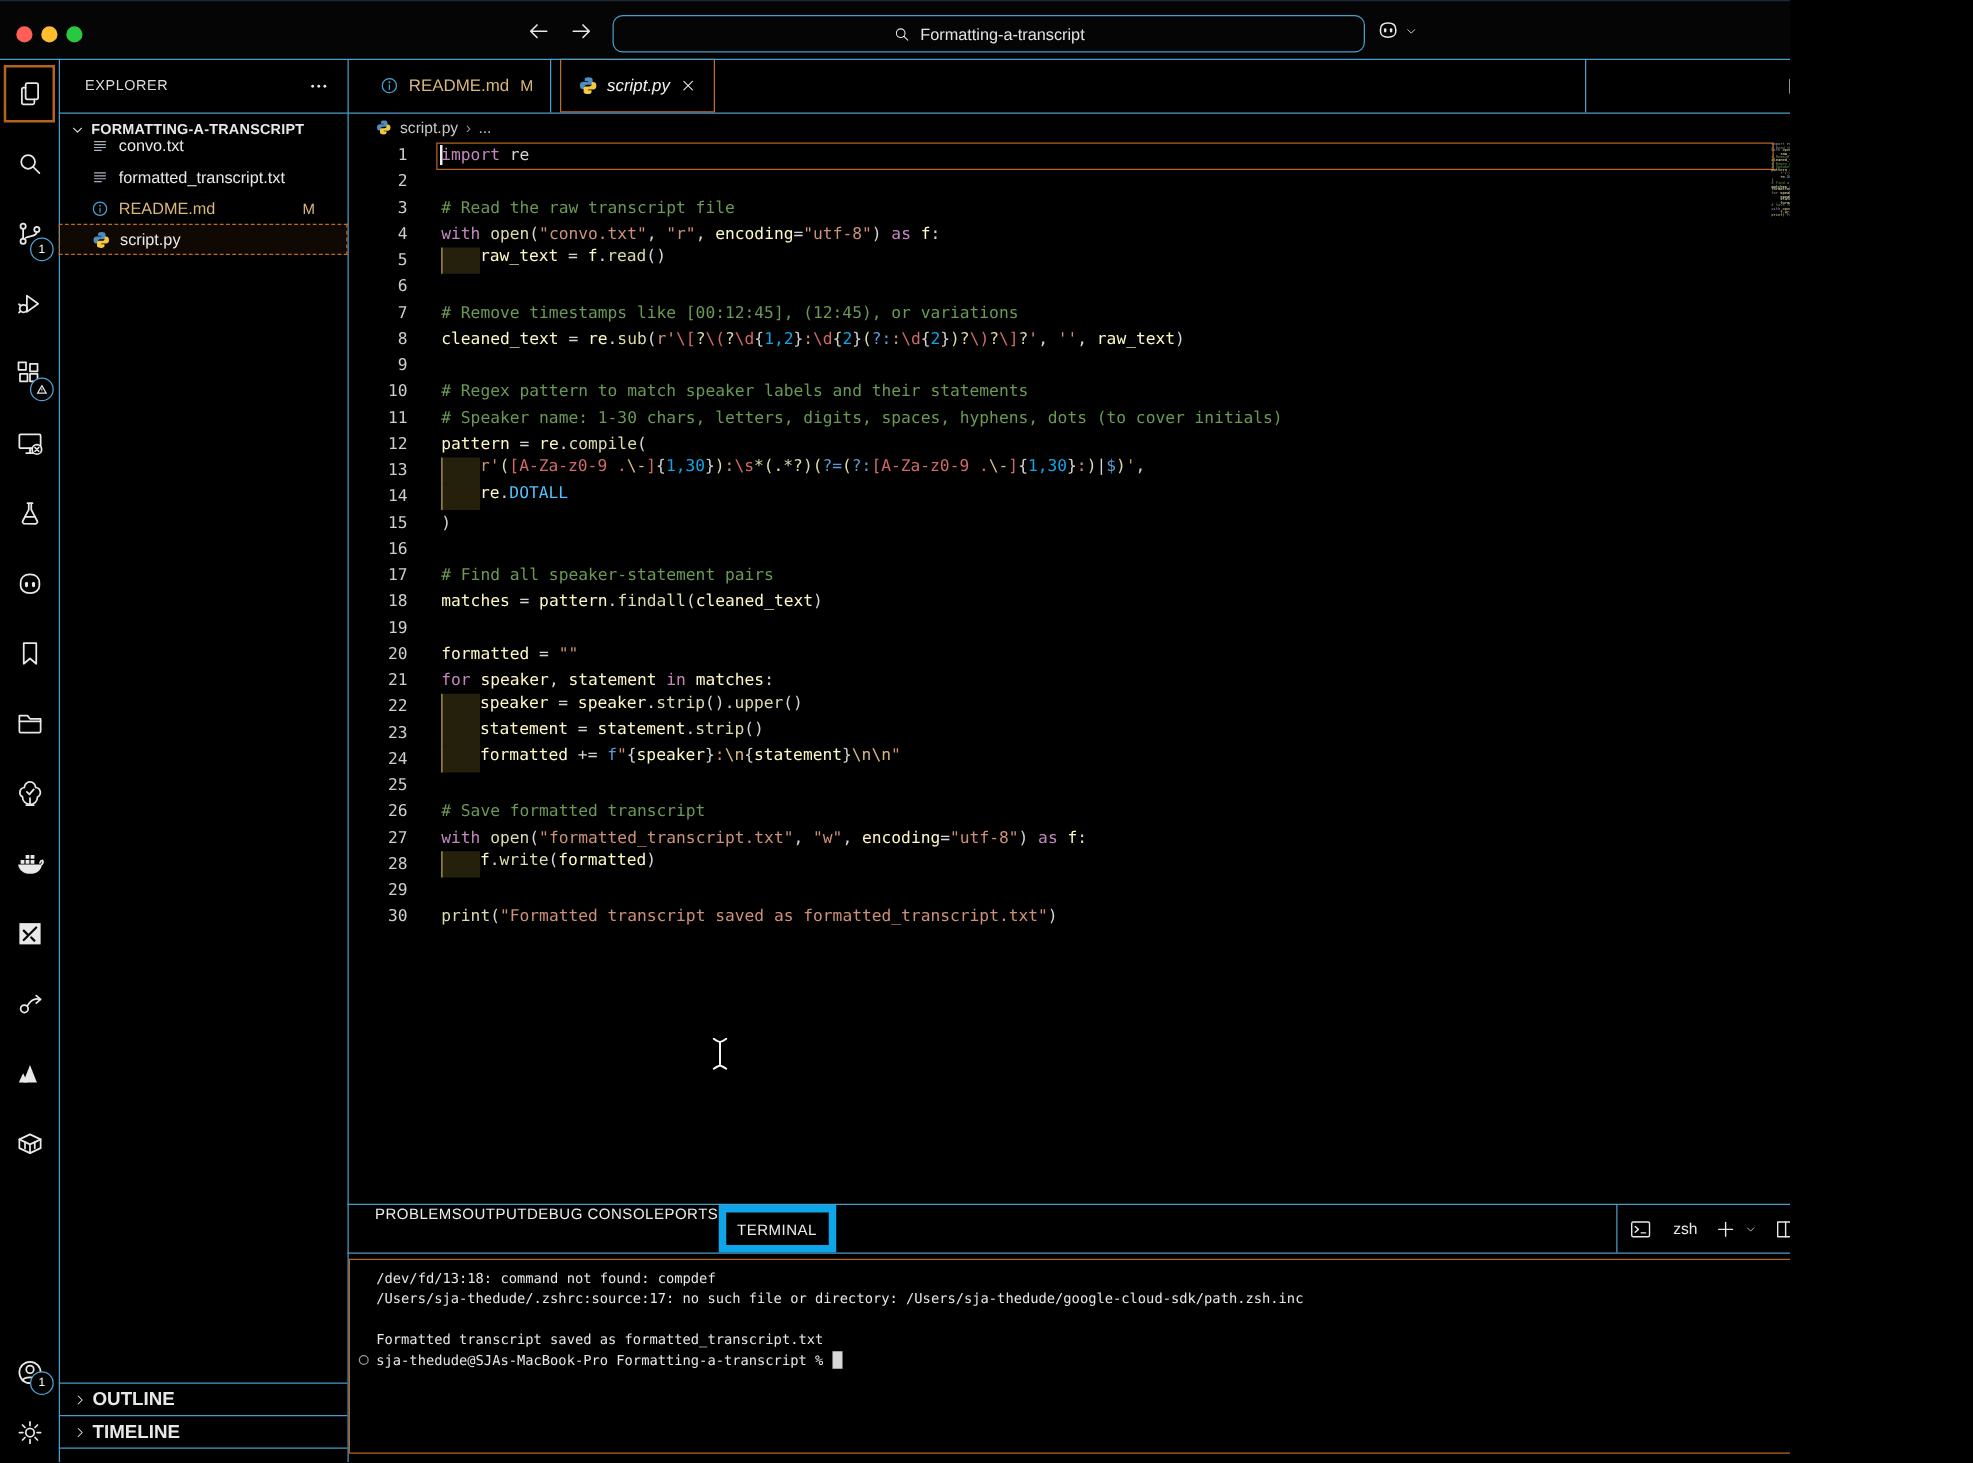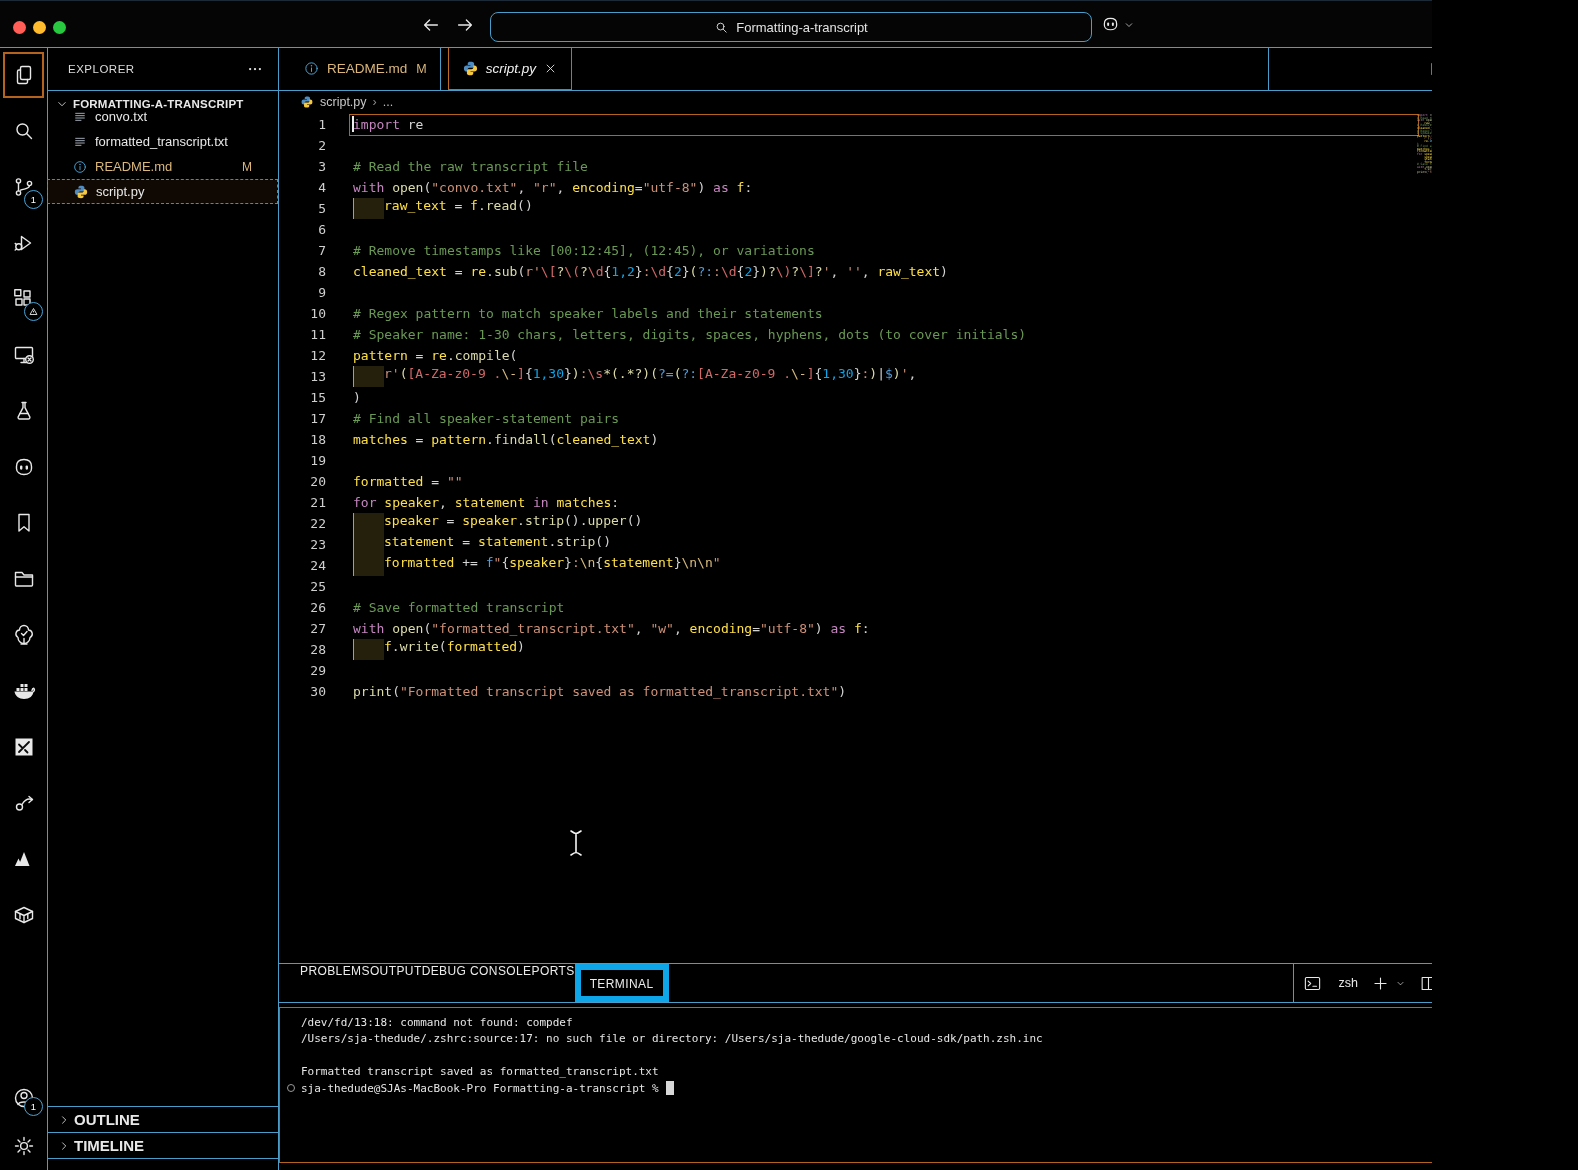--- a/index.html
+++ b/index.html
@@ -59,21 +59,21 @@
     font-family:"DejaVu Sans Mono",monospace;font-size:13px;}
   #code-lines{position:absolute;left:0;top:1px;width:100%;}
   .code-line{height:21px;display:flex;white-space:pre;align-items:center;}
   .gutter{width:48px;flex:none;text-align:right;color:#cfcfcf;}
   .line-body{margin-left:27px;}
   .indent-hl{display:inline-block;width:31px;height:21px;background:rgba(165,145,55,.22);
     border-left:1px solid #b8a14e;box-sizing:border-box;vertical-align:top;}
   #current-line-box{position:absolute;left:71px;top:1px;width:1068px;height:20px;border:1px solid #b4641f;}
   #edit-cursor{position:absolute;left:74px;top:3px;width:1.5px;height:16px;background:#eee;}
   .tk-kw{color:#C586C0}.tk-fn{color:#DCDCAA}.tk-str{color:#CE9178}.tk-cmt{color:#6A9955}
-  .tk-var{color:#fde047}.tk-num{color:#0ea5e9}.tk-esc{color:#D7BA7D}.tk-re1{color:#D16969}
+  .tk-var{color:#fef9c3}.tk-num{color:#0ea5e9}.tk-esc{color:#D7BA7D}.tk-re1{color:#D16969}
   .tk-re2{color:#DCDCAA}.tk-op{color:#d4d4d4}.tk-const{color:#4FC1FF}.tk-fstr{color:#569CD6}
   #minimap{position:absolute;right:33px;top:1px;width:128px;font-family:"DejaVu Sans Mono",monospace;
     font-size:3px;line-height:2.6px;white-space:pre;overflow:hidden;opacity:.95;}
   #scroll-deco{position:absolute;right:4px;top:2px;width:16px;}
   #scroll-deco div{width:14px;height:2px;margin-bottom:6px;background:rgba(64,140,190,.3);}
 
   
   #panel-tabbar{position:absolute;left:278px;top:963px;width:1300px;height:40px;border-top:1px solid #4a9cc9;
     border-bottom:1px solid #4a9cc9;box-sizing:border-box;}
   #panel-tabs{position:absolute;left:22px;top:0;height:38px;display:flex;
@@ -462,21 +462,23 @@
           <div class="code-line"><span class="gutter">4</span><span class="line-body"><span class="tk-kw">with</span><span class="tk-op"> </span><span class="tk-fn">open</span><span class="tk-op">(</span><span class="tk-str">"convo.txt"</span><span class="tk-op">, </span><span class="tk-str">"r"</span><span class="tk-op">, </span><span class="tk-var">encoding</span><span class="tk-op">=</span><span class="tk-str">"utf-8"</span><span class="tk-op">)</span><span class="tk-op"> </span><span class="tk-kw">as</span><span class="tk-op"> </span><span class="tk-var">f</span><span class="tk-op">:</span></span></div>
           <div class="code-line"><span class="gutter">5</span><span class="line-body"><span class="indent-hl"></span><span class="tk-var">raw_text</span><span class="tk-op"> = </span><span class="tk-var">f</span><span class="tk-op">.</span><span class="tk-fn">read</span><span class="tk-op">()</span></span></div>
           <div class="code-line"><span class="gutter">6</span><span class="line-body"></span></div>
           <div class="code-line"><span class="gutter">7</span><span class="line-body"><span class="tk-cmt"># Remove timestamps like [00:12:45], (12:45), or variations</span></span></div>
           <div class="code-line"><span class="gutter">8</span><span class="line-body"><span class="tk-var">cleaned_text</span><span class="tk-op"> = </span><span class="tk-var">re</span><span class="tk-op">.</span><span class="tk-fn">sub</span><span class="tk-op">(</span><span class="tk-str">r'</span><span class="tk-re1">\[</span><span class="tk-re2">?</span><span class="tk-re1">\(</span><span class="tk-re2">?</span><span class="tk-re1">\d</span><span class="tk-op">{</span><span class="tk-num">1,2</span><span class="tk-op">}</span><span class="tk-str">:</span><span class="tk-re1">\d</span><span class="tk-op">{</span><span class="tk-num">2</span><span class="tk-op">}</span><span class="tk-re2">(</span><span class="tk-fstr">?:</span><span class="tk-str">:</span><span class="tk-re1">\d</span><span class="tk-op">{</span><span class="tk-num">2</span><span class="tk-op">}</span><span class="tk-re2">)</span><span class="tk-re2">?</span><span class="tk-re1">\)</span><span class="tk-re2">?</span><span class="tk-re1">\]</span><span class="tk-re2">?</span><span class="tk-str">'</span><span class="tk-op">, </span><span class="tk-str">''</span><span class="tk-op">, </span><span class="tk-var">raw_text</span><span class="tk-op">)</span></span></div>
           <div class="code-line"><span class="gutter">9</span><span class="line-body"></span></div>
           <div class="code-line"><span class="gutter">10</span><span class="line-body"><span class="tk-cmt"># Regex pattern to match speaker labels and their statements</span></span></div>
           <div class="code-line"><span class="gutter">11</span><span class="line-body"><span class="tk-cmt"># Speaker name: 1-30 chars, letters, digits, spaces, hyphens, dots (to cover initials)</span></span></div>
           <div class="code-line"><span class="gutter">12</span><span class="line-body"><span class="tk-var">pattern</span><span class="tk-op"> = </span><span class="tk-var">re</span><span class="tk-op">.</span><span class="tk-fn">compile</span><span class="tk-op">(</span></span></div>
           <div class="code-line"><span class="gutter">13</span><span class="line-body"><span class="indent-hl"></span><span class="tk-str">r'</span><span class="tk-re2">(</span><span class="tk-re1">[</span><span class="tk-re1">A-Za-z0-9 .</span><span class="tk-esc">\-</span><span class="tk-re1">]</span><span class="tk-op">{</span><span class="tk-num">1,30</span><span class="tk-op">}</span><span class="tk-re2">)</span><span class="tk-str">:</span><span class="tk-re1">\s</span><span class="tk-re2">*</span><span class="tk-re2">(</span><span class="tk-re2">.*?</span><span class="tk-re2">)</span><span class="tk-re2">(</span><span class="tk-fstr">?=</span><span class="tk-re2">(</span><span class="tk-fstr">?:</span><span class="tk-re1">[</span><span class="tk-re1">A-Za-z0-9 .</span><span class="tk-esc">\-</span><span class="tk-re1">]</span><span class="tk-op">{</span><span class="tk-num">1,30</span><span class="tk-op">}</span><span class="tk-str">:</span><span class="tk-re2">)</span><span class="tk-op">|</span><span class="tk-fstr">$</span><span class="tk-re2">)</span><span class="tk-str">'</span><span class="tk-op">,</span></span></div>
+          <div class="code-line"><span class="gutter">14</span><span class="line-body"><span class="indent-hl"></span><span class="tk-var">re</span><span class="tk-op">.</span><span class="tk-const">DOTALL</span></span></div>
           <div class="code-line"><span class="gutter">15</span><span class="line-body"><span class="tk-op">)</span></span></div>
+          <div class="code-line"><span class="gutter">16</span><span class="line-body"></span></div>
           <div class="code-line"><span class="gutter">17</span><span class="line-body"><span class="tk-cmt"># Find all speaker-statement pairs</span></span></div>
           <div class="code-line"><span class="gutter">18</span><span class="line-body"><span class="tk-var">matches</span><span class="tk-op"> = </span><span class="tk-var">pattern</span><span class="tk-op">.</span><span class="tk-fn">findall</span><span class="tk-op">(</span><span class="tk-var">cleaned_text</span><span class="tk-op">)</span></span></div>
           <div class="code-line"><span class="gutter">19</span><span class="line-body"></span></div>
           <div class="code-line"><span class="gutter">20</span><span class="line-body"><span class="tk-var">formatted</span><span class="tk-op"> = </span><span class="tk-str">""</span></span></div>
           <div class="code-line"><span class="gutter">21</span><span class="line-body"><span class="tk-kw">for</span><span class="tk-op"> </span><span class="tk-var">speaker</span><span class="tk-op">, </span><span class="tk-var">statement</span><span class="tk-op"> </span><span class="tk-kw">in</span><span class="tk-op"> </span><span class="tk-var">matches</span><span class="tk-op">:</span></span></div>
           <div class="code-line"><span class="gutter">22</span><span class="line-body"><span class="indent-hl"></span><span class="tk-var">speaker</span><span class="tk-op"> = </span><span class="tk-var">speaker</span><span class="tk-op">.</span><span class="tk-fn">strip</span><span class="tk-op">()</span><span class="tk-op">.</span><span class="tk-fn">upper</span><span class="tk-op">()</span></span></div>
           <div class="code-line"><span class="gutter">23</span><span class="line-body"><span class="indent-hl"></span><span class="tk-var">statement</span><span class="tk-op"> = </span><span class="tk-var">statement</span><span class="tk-op">.</span><span class="tk-fn">strip</span><span class="tk-op">()</span></span></div>
           <div class="code-line"><span class="gutter">24</span><span class="line-body"><span class="indent-hl"></span><span class="tk-var">formatted</span><span class="tk-op"> += </span><span class="tk-fstr">f</span><span class="tk-str">"</span><span class="tk-op">{</span><span class="tk-var">speaker</span><span class="tk-op">}</span><span class="tk-str">:</span><span class="tk-esc">\n</span><span class="tk-op">{</span><span class="tk-var">statement</span><span class="tk-op">}</span><span class="tk-esc">\n\n</span><span class="tk-str">"</span></span></div>
           <div class="code-line"><span class="gutter">25</span><span class="line-body"></span></div>
           <div class="code-line"><span class="gutter">26</span><span class="line-body"><span class="tk-cmt"># Save formatted transcript</span></span></div>

